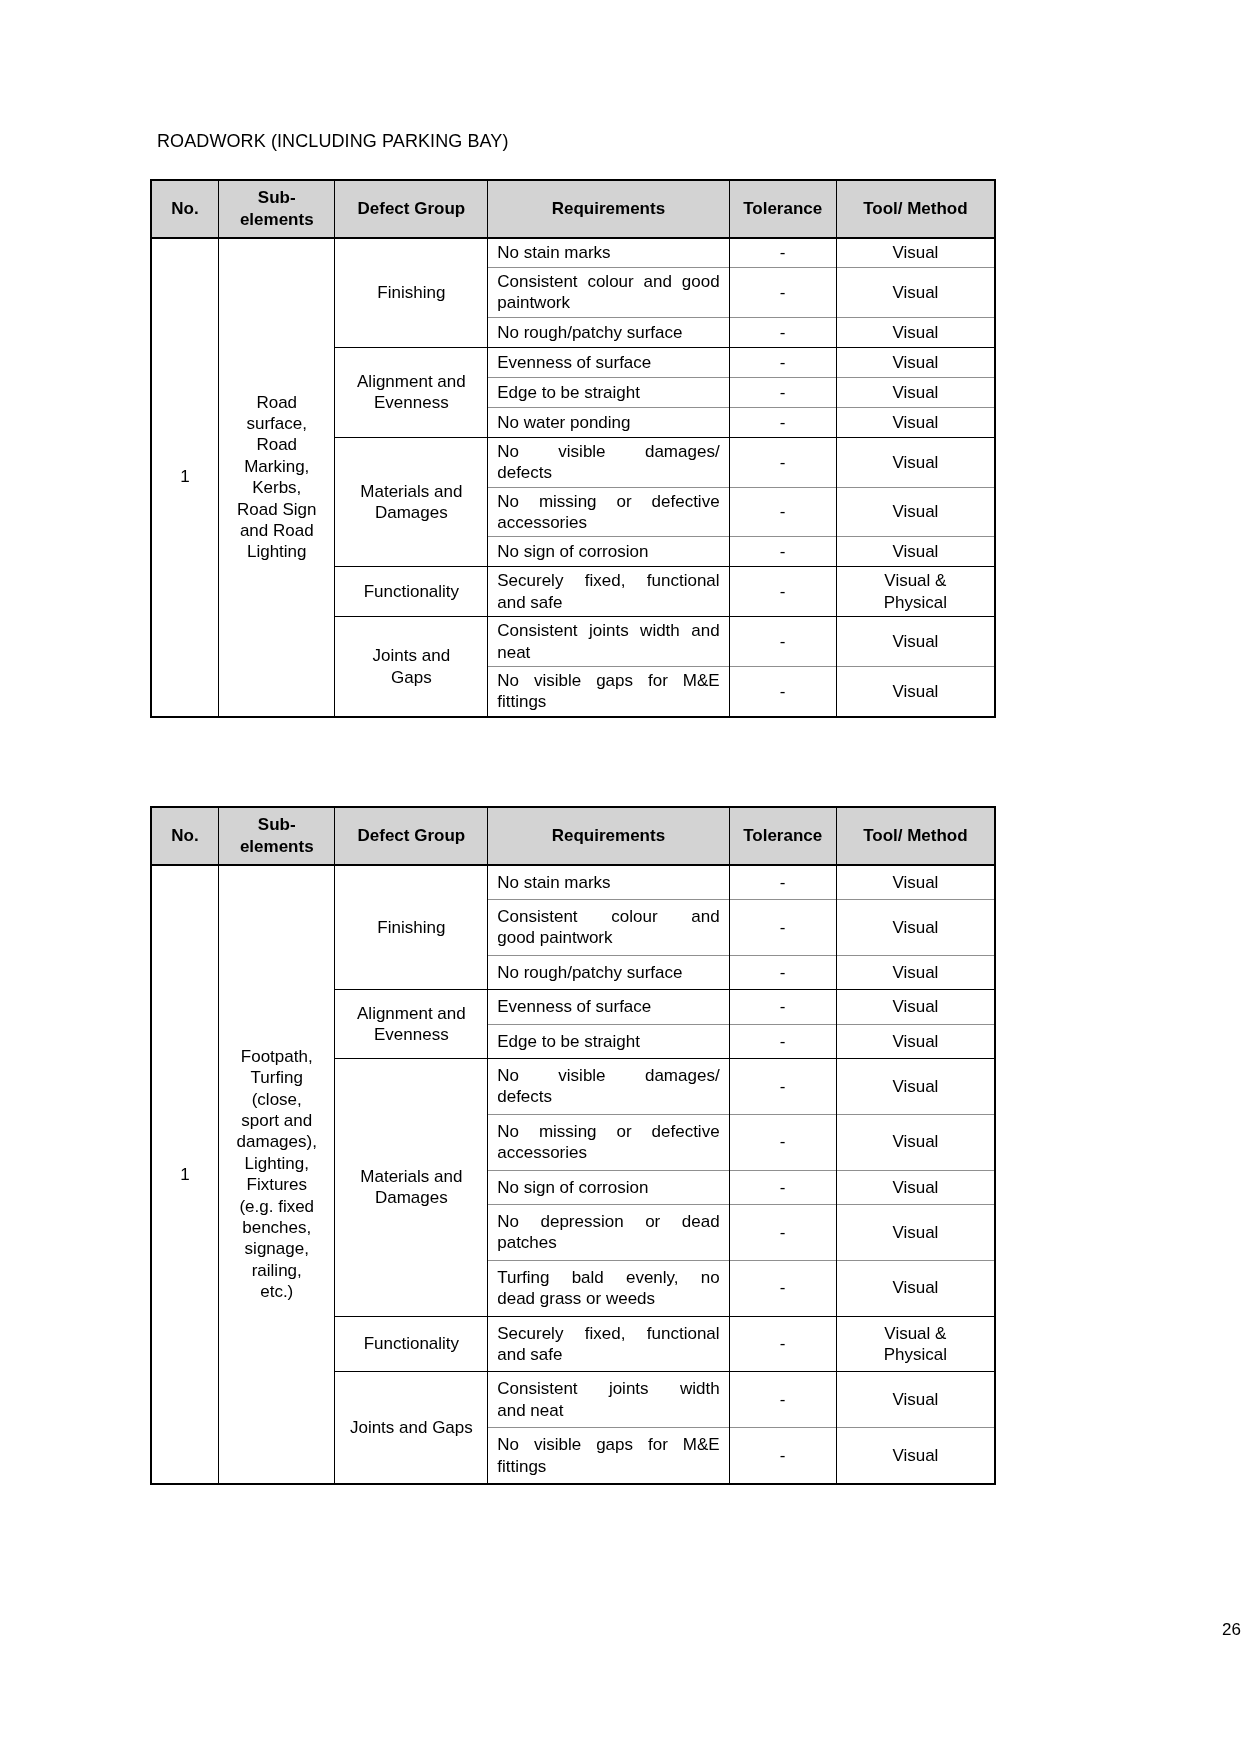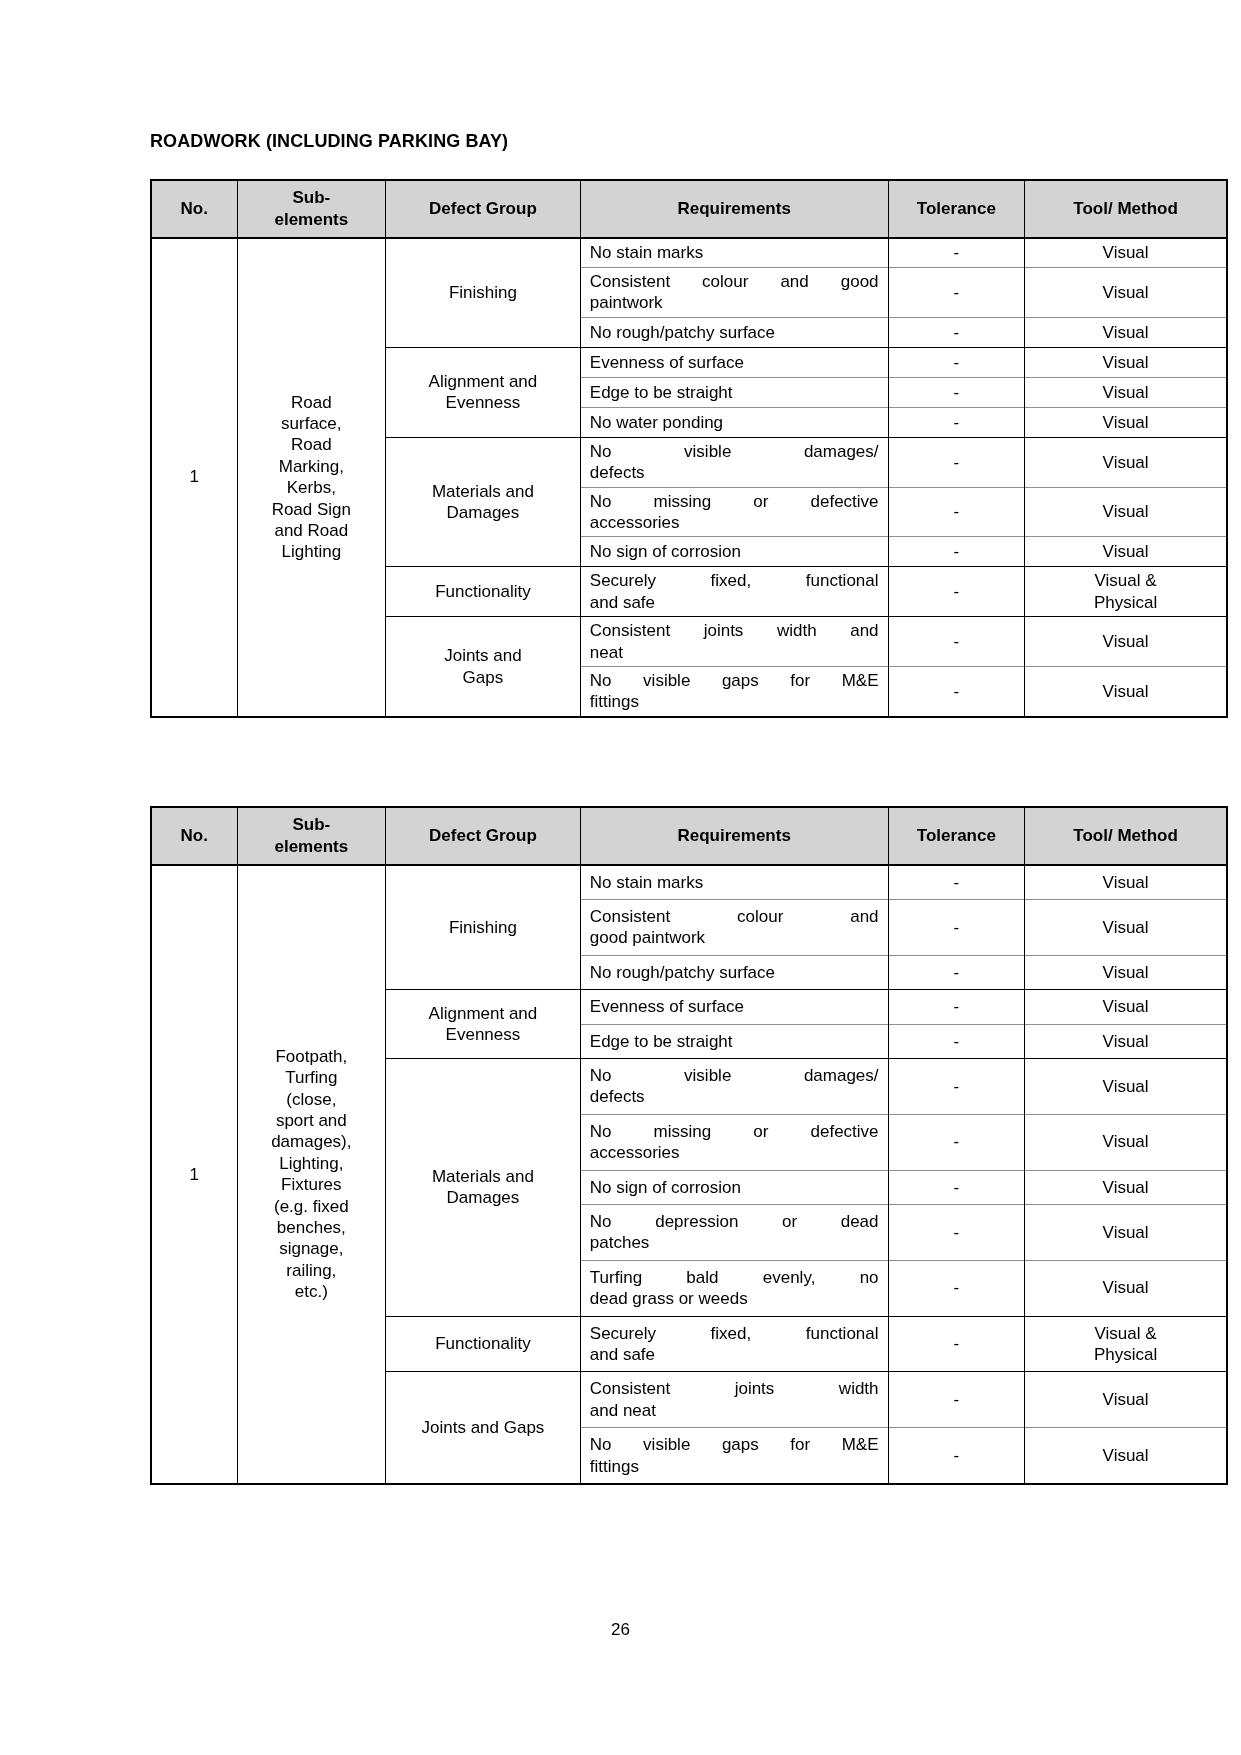--- a/index.html
+++ b/index.html
@@ -11,29 +11,30 @@
     font-family:"Liberation Sans","DejaVu Sans",sans-serif;
     color:#000;
     overflow:hidden;
     margin:0 auto;
   }
   .doc-section { position:absolute; left:150px; width:946px; }
   #section-roadwork { top:131px; }
   #section-footpath { top:806px; }
   .section-title {
     font-size:18px;
-    font-weight:bold;
+    font-weight:normal;
     letter-spacing:0.1px;
     margin-bottom:27px;
     white-space:nowrap;
+    margin-left:7px;
   }
   table.spec-table {
     border-collapse:collapse;
     table-layout:fixed;
-    width:1078px;
+    width:846px;
     font-size:17px;
     border:2.4px solid #000;
   }
   .spec-table th {
     background:#d3d3d3;
     font-weight:bold;
     text-align:center;
     vertical-align:middle;
     white-space:pre-line;
     border:1.6px solid #000;
@@ -59,21 +60,21 @@
     white-space:pre-line;
   }
   .c-sub { line-height:1.32;margin-top:11px; }
   .c-req { text-align:left; }
   
   .jl { display:block; text-align:justify; text-align-last:justify; }
   .page-number {
     position:absolute;
     top:1620px; left:0;
     width:100%;
-    text-align:center;
+    text-align:right;
     font-size:17px;
   }
 </style>
 </head>
 <body>
 
 <div class="page">
 
   <section class="doc-section" id="section-roadwork">
     <h2 class="section-title">ROADWORK (INCLUDING PARKING BAY)</h2>

